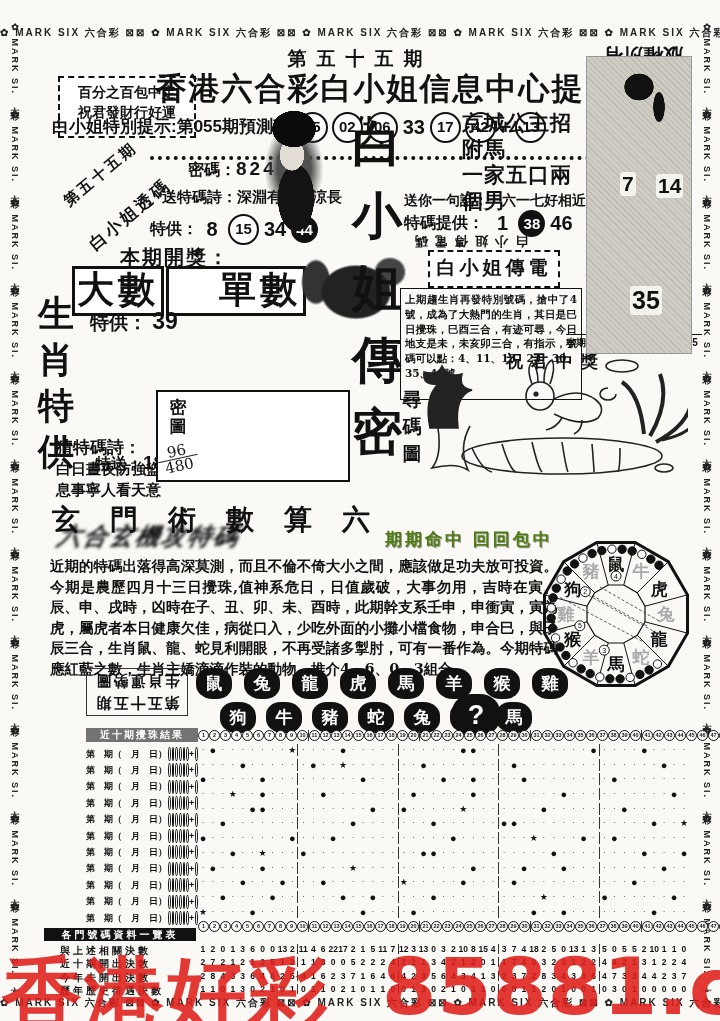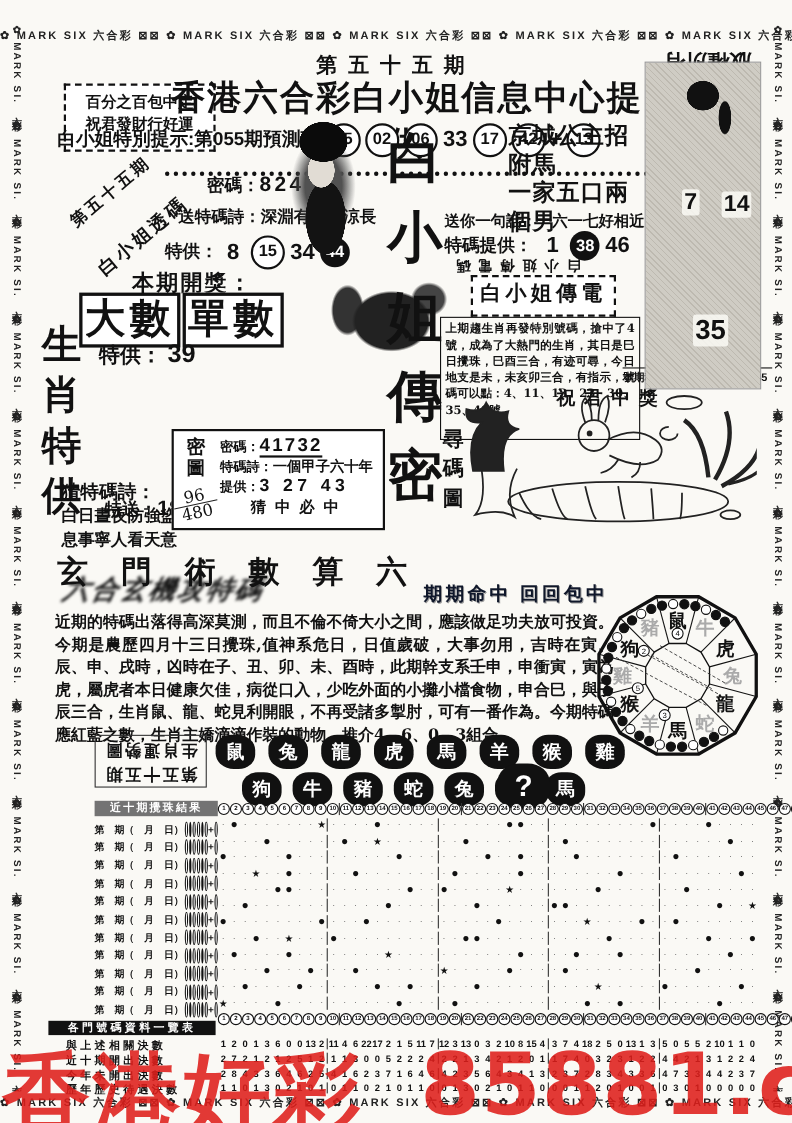--- a/index.html
+++ b/index.html
@@ -42,21 +42,21 @@
   .mituL{width:40px;border-right:0;padding-top:6px;text-align:center;}
   .mituL .lab{font-size:17px;font-weight:bold;line-height:19px;}
   .scribble{font-family:"DejaVu Serif",serif;font-size:15px;transform:rotate(-12deg);line-height:14px;margin-top:8px;}
   .mituR{flex:1;padding:4px 4px 0 2px;font-size:12px;font-weight:bold;line-height:17px;white-space:nowrap;}
   .mituR .code{font-size:17px;border-bottom:2px solid #111;letter-spacing:2px;}
   .win{letter-spacing:8px;text-align:center;font-size:14px;margin-top:2px;}
   
   .xuan{left:52px;top:501px;width:420px;font-size:28px;font-weight:bold;letter-spacing:30px;white-space:nowrap;}
   .graffiti{left:58px;top:520px;width:200px;font-size:24px;font-weight:bold;font-style:italic;
             filter:blur(1.4px);letter-spacing:2px;transform:skewX(-12deg);}
-  .stamp{left:385px;top:528px;font-size:17px;font-weight:bold;letter-spacing:3px;color:#0f172a;
+  .stamp{left:385px;top:528px;font-size:17px;font-weight:bold;letter-spacing:3px;color:#4d7c0f;
          text-shadow:1px 1px 0 #999;}
   .para{left:50px;top:556px;width:508px;font-size:14.5px;font-weight:bold;line-height:20.5px;text-align:justify;}
   
   .badge{position:absolute;width:36px;height:31px;background:#111;color:#fff;text-align:center;
          line-height:31px;font-size:17px;font-weight:bold;border-radius:40% 45% 42% 46%;}
   .badgeQ{width:48px;height:42px;line-height:42px;font-size:27px;border-radius:42%;}
   .mirror{left:86px;top:668px;width:98px;font-size:15px;font-weight:bold;line-height:22px;
           text-align:center;transform:rotate(180deg);letter-spacing:2px;border:1px solid #333;padding:1px;}
   
   .names{left:402px;top:116px;width:56px;font-size:13px;font-weight:bold;line-height:22px;letter-spacing:6px;}
@@ -146,21 +146,21 @@
   <div class="abs rot serif" style="left:84px;top:238px;font-size:17px;letter-spacing:3px;">白小姐透碼</div>
   <div class="abs kv" style="left:188px;top:158px;font-size:16px;">
     <span class="serif">密碼：</span><span style="font-size:19px;letter-spacing:3px;">82435</span>
   </div>
   <div class="abs kv serif" style="left:162px;top:188px;font-size:15px;">送特碼詩：深淵有龍水涼長</div>
   <div class="abs kv" style="left:150px;top:214px;font-size:16px;">
     <span class="serif">特供：</span><span id="tgnums"><span class="n nt">8</span><span class="n nc">15</span><span class="n nt">34</span><span class="n nf">44</span></span>
   </div>
   <div class="abs bigbox" style="left:72px;top:266px;width:86px;height:44px;">大數</div>
   <div class="abs kv serif" style="left:120px;top:244px;font-size:20px;letter-spacing:2px;">本期開獎：</div>
-  <div class="abs bigbox" style="left:166px;top:266px;width:86px;height:44px;">單數</div>
+  <div class="abs bigbox" style="left:166px;top:266px;width:86px;height:44px;padding-left:48px;">單數</div>
   <div class="abs kv" style="left:90px;top:308px;font-size:19px;">
     <span class="serif">特供：</span>
     <span style="font-size:23px;">39</span>
   </div>
   <div class="abs" style="left:56px;top:436px;width:160px;">
     <div class="b serif" style="font-size:17px;">猜特碼詩：</div>
     <div class="b serif" style="font-size:15px;line-height:21px;">白日晝夜防強盜</div>
     <div class="b serif" style="font-size:15px;line-height:21px;">息事寧人看天意</div>
   </div>
   <div class="abs kv" style="left:95px;top:452px;font-size:16px;">
@@ -193,26 +193,20 @@
     </div>
 
   <div class="abs mitu">
     <div class="mituL">
       <div class="lab serif">密</div>
       <div class="lab serif">圖</div>
       <div class="scribble">
         <div>96</div>
         <div style="border-top:1px solid #222;">480</div>
       </div>
-    </div>
-    <div class="mituR">
-      <div><span class="serif">密碼：</span><span class="code">41732</span></div>
-      <div><span class="serif">特碼詩：</span><span style="font-size:13px;">一個甲子六十年</span></div>
-      <div><span class="serif">提供：</span><span style="font-size:16px;letter-spacing:4px;">3  27  43</span></div>
-      <div class="win serif">猜中必中</div>
     </div>
   </div>
 
   <div class="abs xuan serif">玄門術數算六</div>
   <div class="abs graffiti">六合玄機攻特碼</div>
   <div class="abs stamp">期期命中 回回包中</div>
   <div class="abs para serif">近期的特碼出落得高深莫測，而且不倫不倚大小之間，應該做足功夫放可投資。今期是農歷四月十三日攪珠,值神系危日，日值歲破，大事勿用，吉時在寅、辰、申、戌時，凶時在子、丑、卯、未、酉時，此期幹支系壬申，申衝寅，寅為虎，屬虎者本日健康欠佳，病從口入，少吃外面的小攤小檔食物，申合巳，與子辰三合，生肖鼠、龍、蛇見利開眼，不再受諸多掣肘，可有一番作為。今期特碼應紅藍之數，生肖主嬌滴滴作裝的動物，推介4、6、0、3組合。</div>
 
   <div class="abs mirror">
     <div>第五十五期</div>

